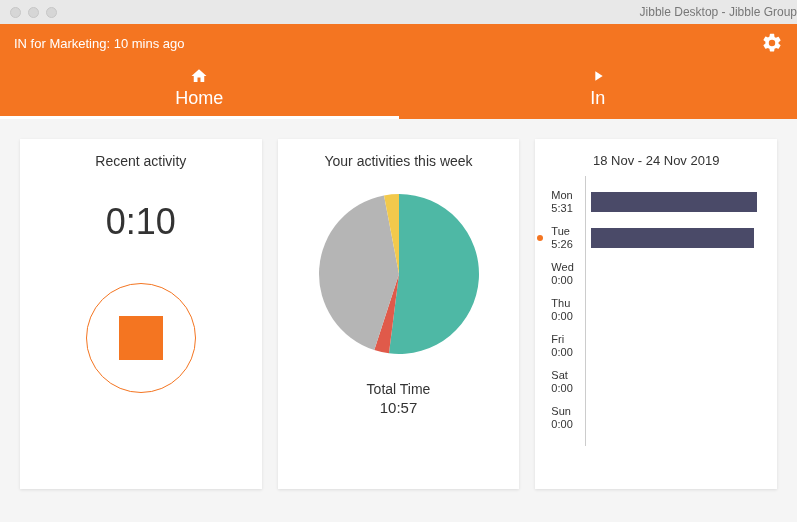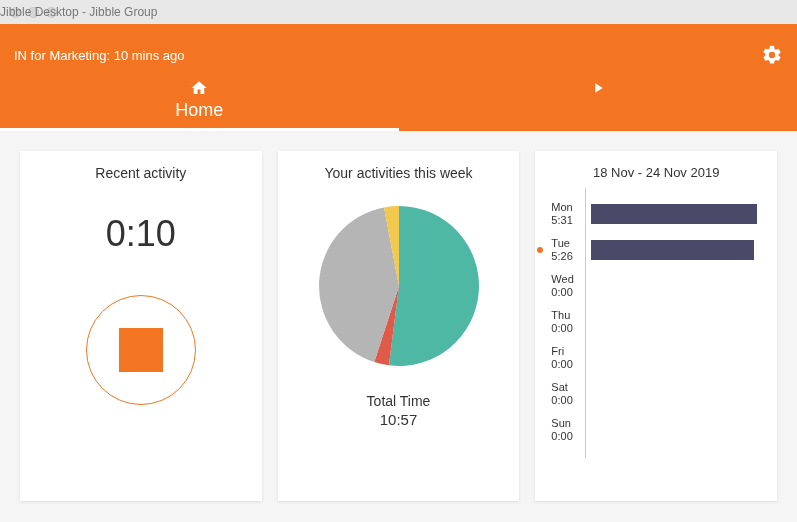--- a/index.html
+++ b/index.html
@@ -25,33 +25,33 @@
   .traffic-light {
     width: 11px;
     height: 11px;
     border-radius: 50%;
     background: #d6d6d6;
     border: 0.5px solid #c7c7c7;
   }
   .title-text {
     position: absolute;
     width: 100%;
-    text-align: left;
+    text-align: right;
     font-size: 12px;
     color: #777;
   }
   .header {
     background: #f47521;
     color: #fff;
   }
   .status-row {
     display: flex;
     align-items: center;
     justify-content: space-between;
-    padding: 20px 14px 6px 14px;
+    padding: 8px 14px 6px 14px;
     font-size: 13px;
   }
   .gear-icon svg { fill: #fff; display: block; }
   .tabs {
     display: flex;
   }
   .tab {
     flex: 1;
     text-align: center;
     padding: 6px 0 10px 0;
@@ -223,20 +223,21 @@
           </svg>
       </div>
       <div class="tab-label">Home</div>
     </div>
     <div class="tab">
       <div class="tab-icon">
         <svg width="16" height="16" viewBox="0 0 24 24">
             <path d="M8 5v14l11-7z"></path>
           </svg>
       </div>
+      <div class="tab-label">In</div>
     </div>
   </div>
 </div>
 
 <div class="content">
 
   <div class="card">
     <div class="card-title">Recent activity</div>
     <div class="timer">0:10</div>
     <div class="stop-circle">

